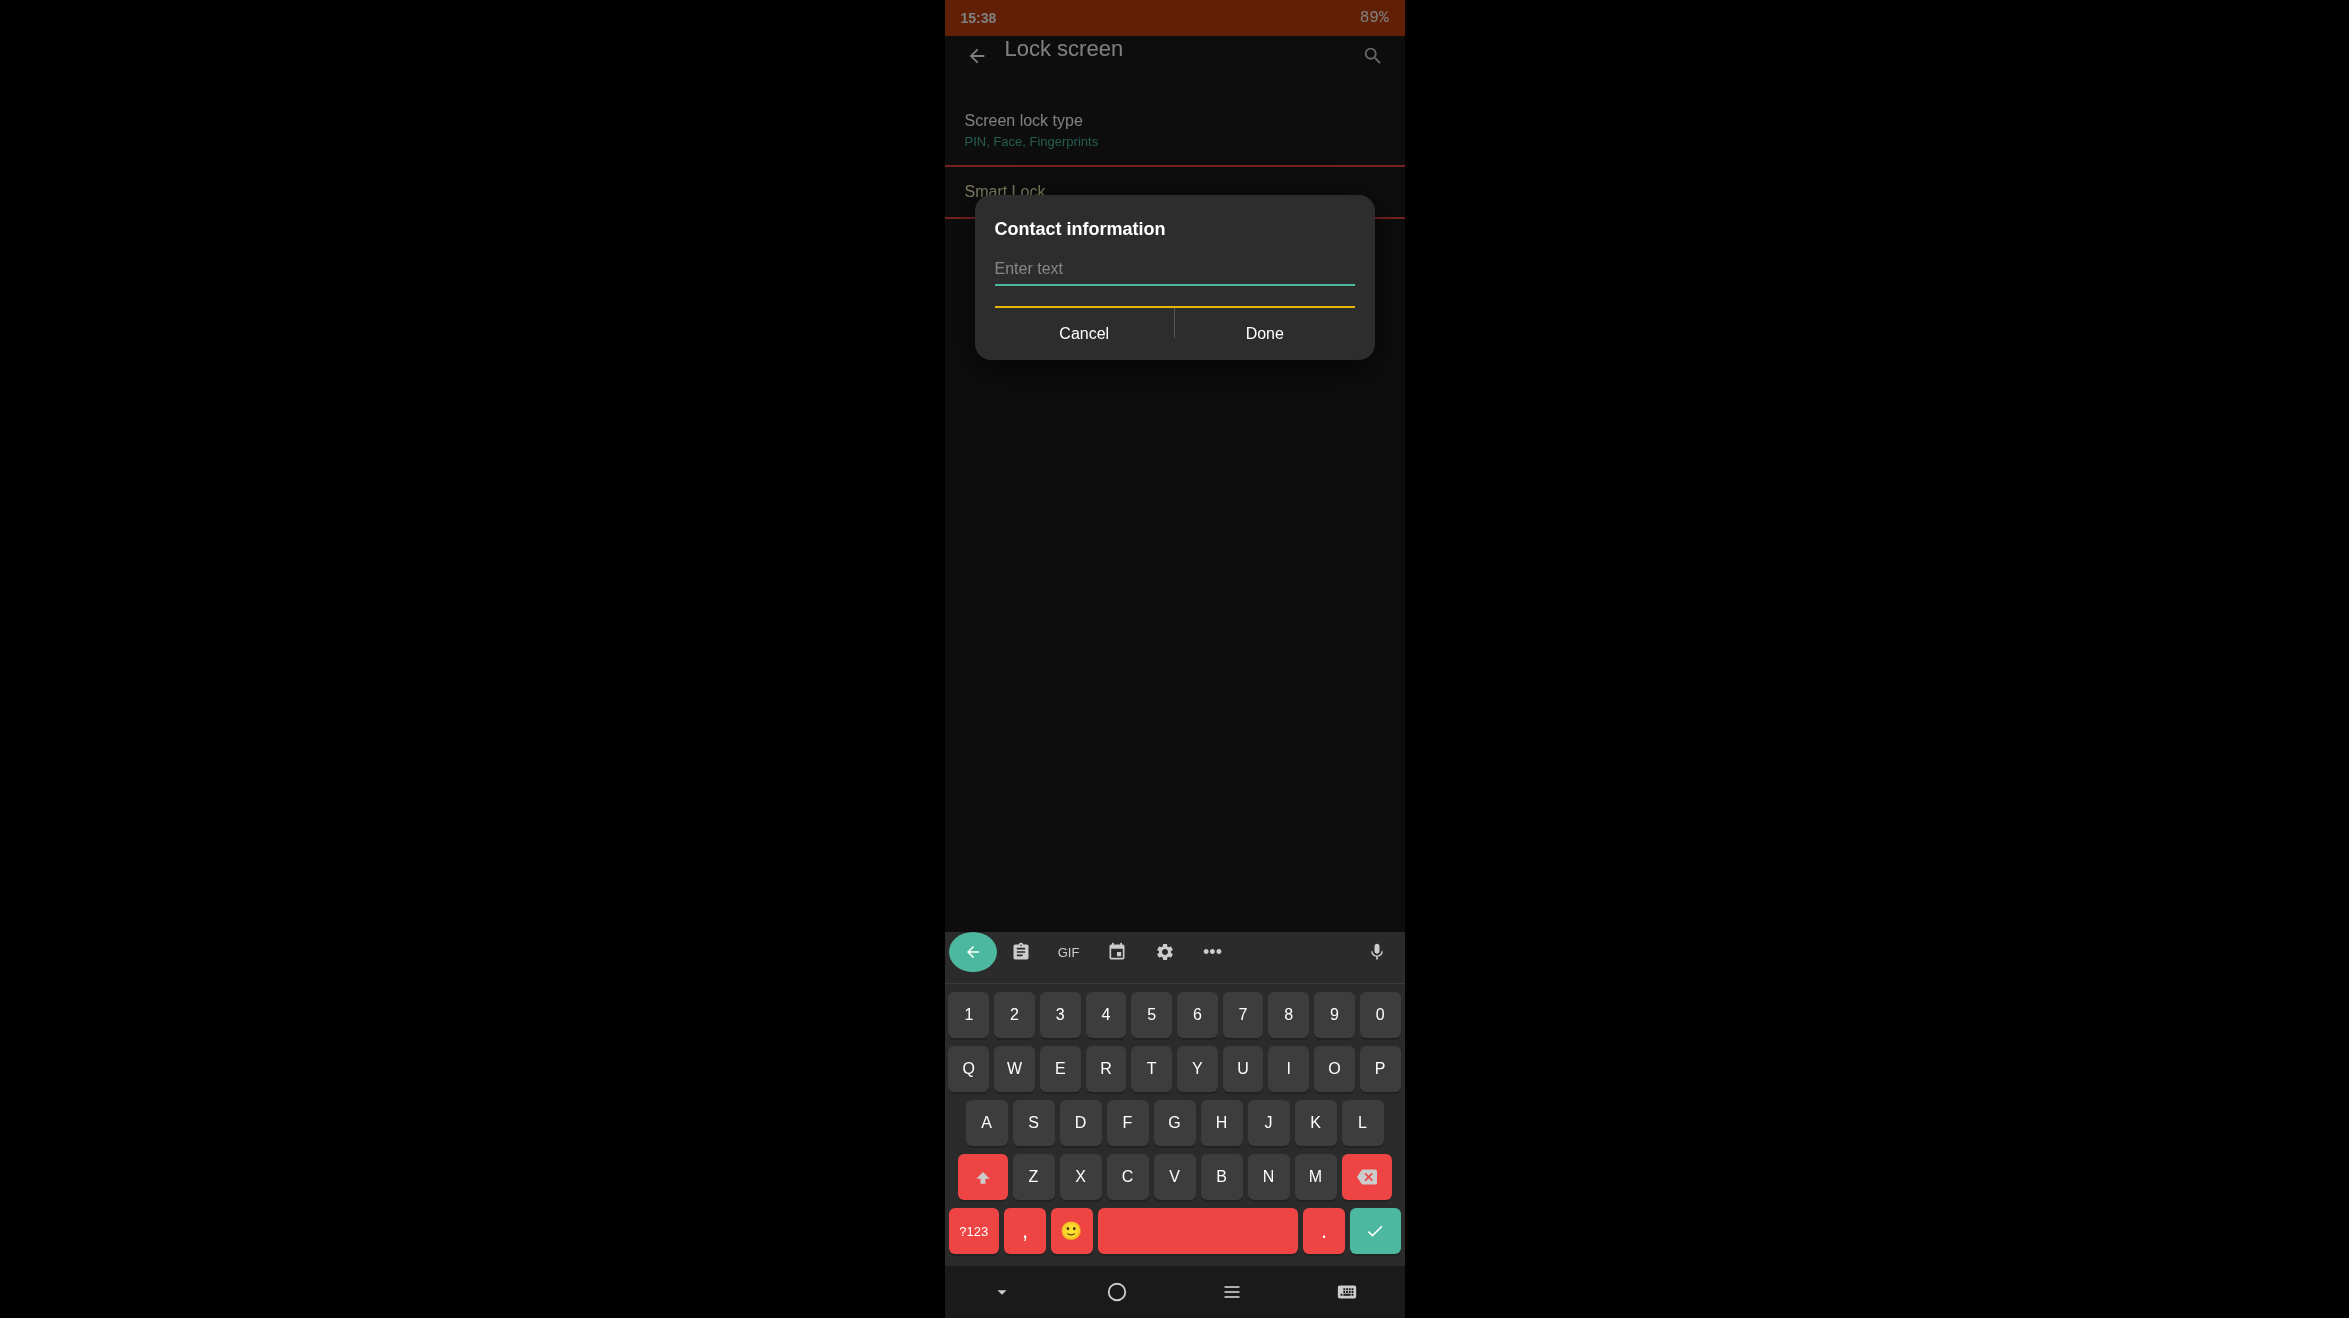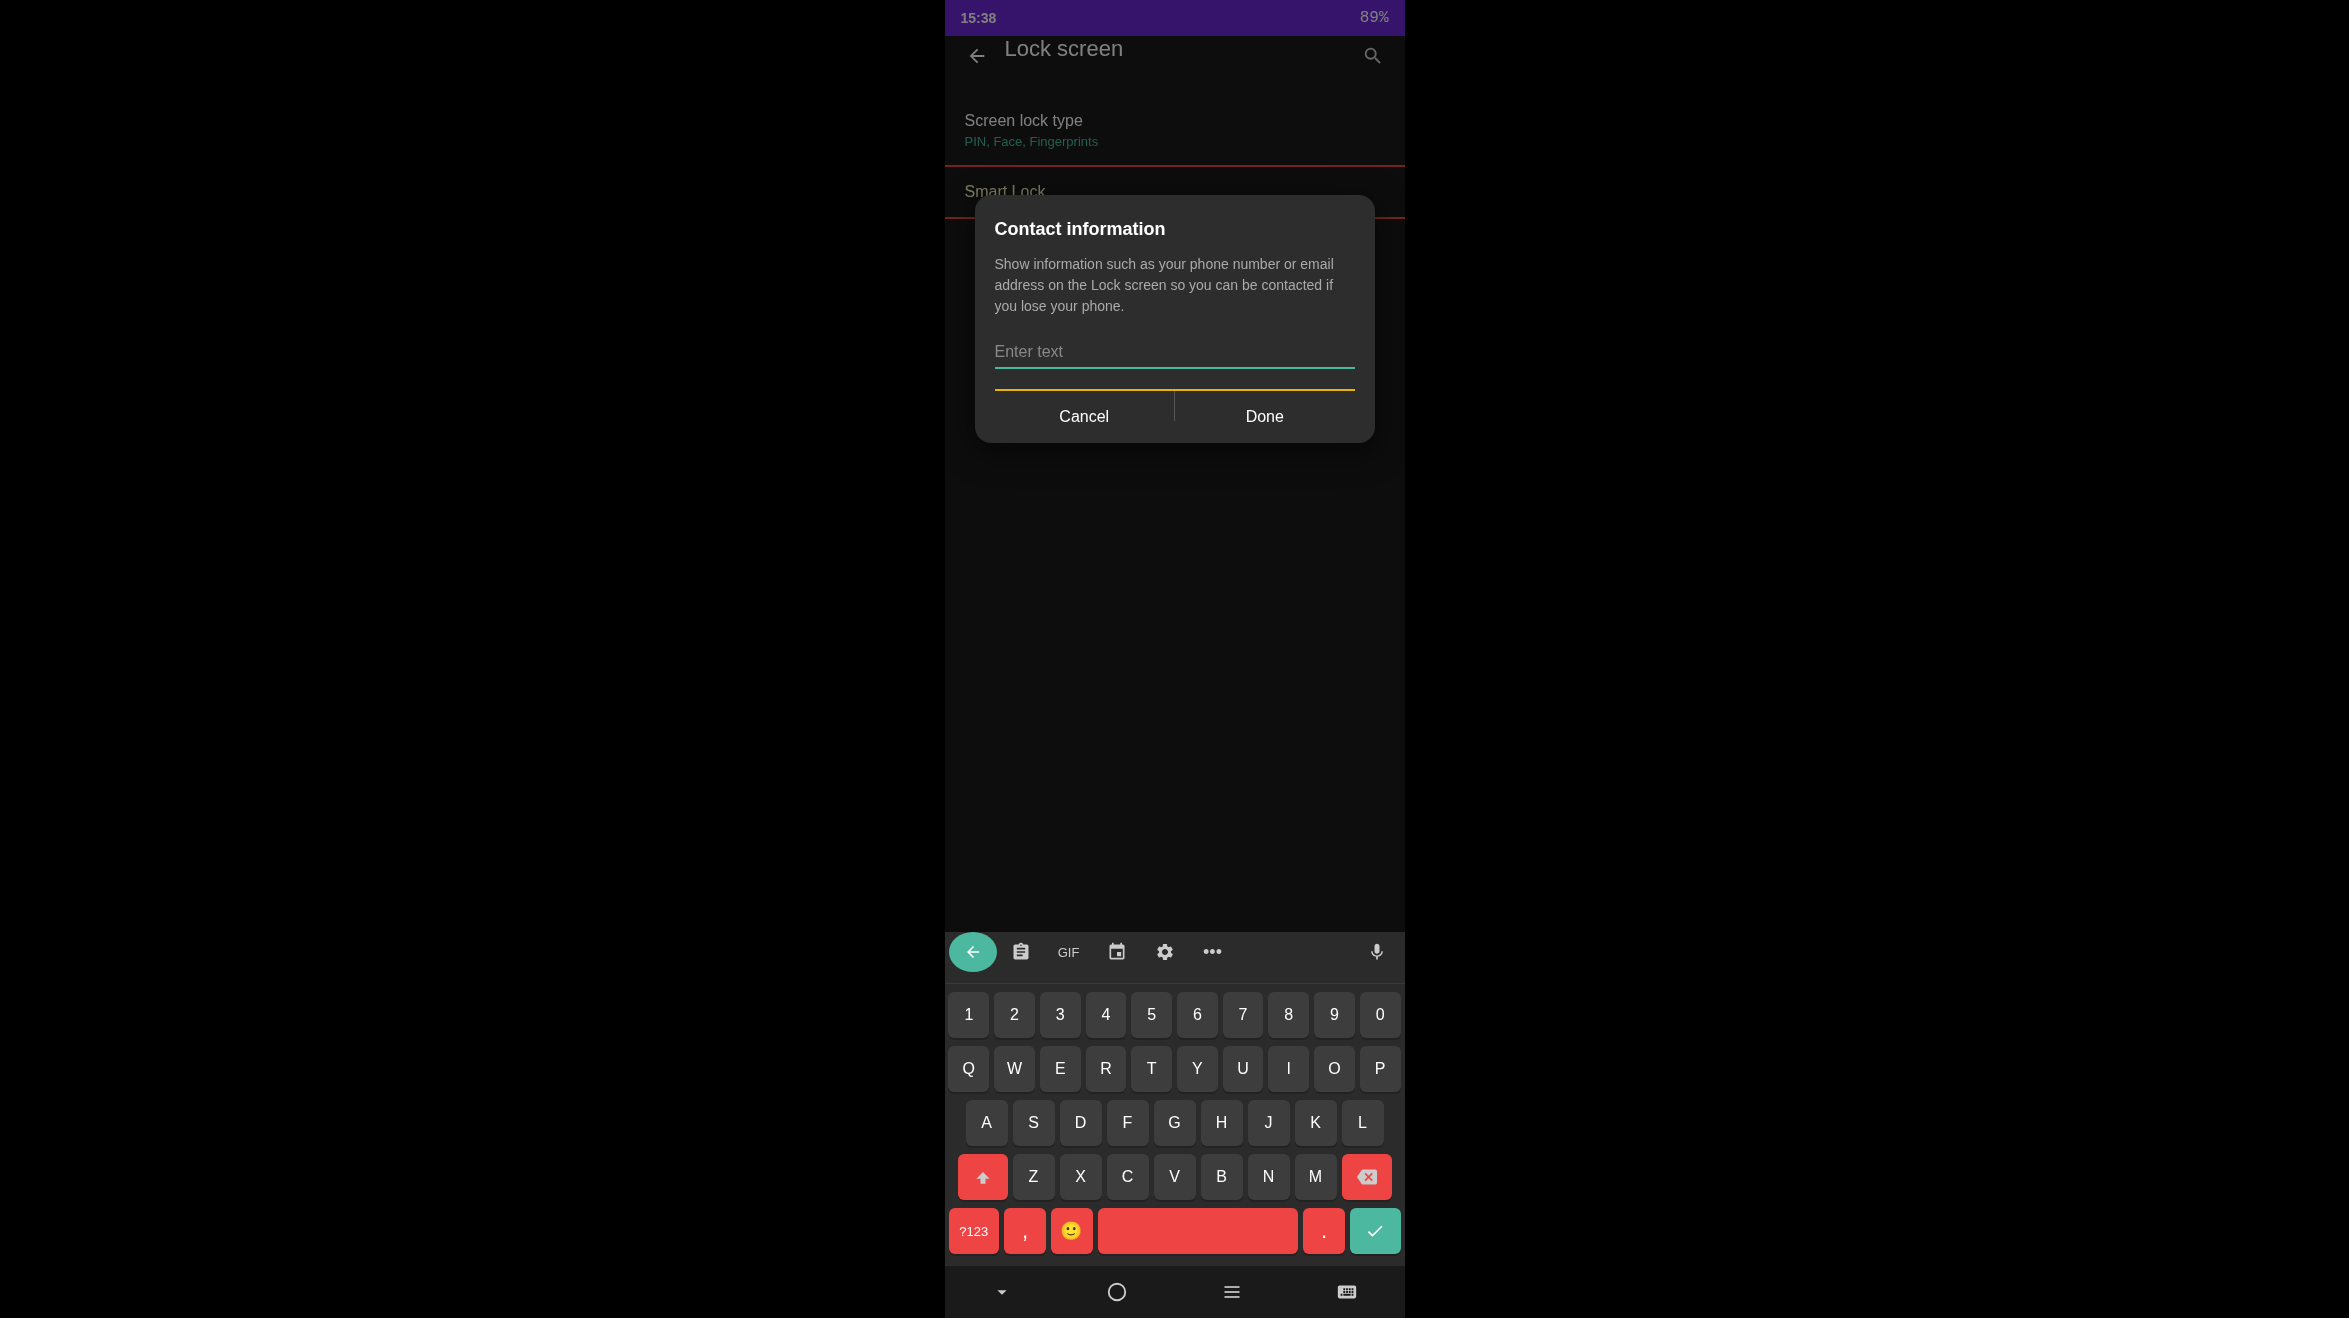--- a/index.html
+++ b/index.html
@@ -18,21 +18,21 @@
       background: #1a1a1a;
       position: relative;
       overflow: hidden;
       display: flex;
       flex-direction: column;
     }
 
     
     .status-bar {
       height: 36px;
-      background: #6d28d9;
+      background: #c2410c;
       display: flex;
       align-items: center;
       justify-content: space-between;
       padding: 0 16px;
       flex-shrink: 0;
     }
     .status-time {
       color: #fff;
       font-size: 14px;
       font-weight: 600;
@@ -312,21 +312,20 @@
     </div>
     <div class="settings-item">
       <div class="settings-item-title2">Smart Lock</div>
     </div>
   </div>
 
   <div class="overlay-dim"></div>
 
   <div class="dialog">
     <div class="dialog-title">Contact information</div>
-    <div class="dialog-body">Show information such as your phone number or email address on the Lock screen so you can be contacted if you lose your phone.</div>
     <input class="dialog-input" type="text" placeholder="Enter text" style="">
     <div class="dialog-actions">
       <button class="dialog-btn">Cancel</button>
       <div class="dialog-divider"></div>
       <button class="dialog-btn">Done</button>
     </div>
   </div>
 
   <div class="keyboard" style="bottom: 52px;">
 

